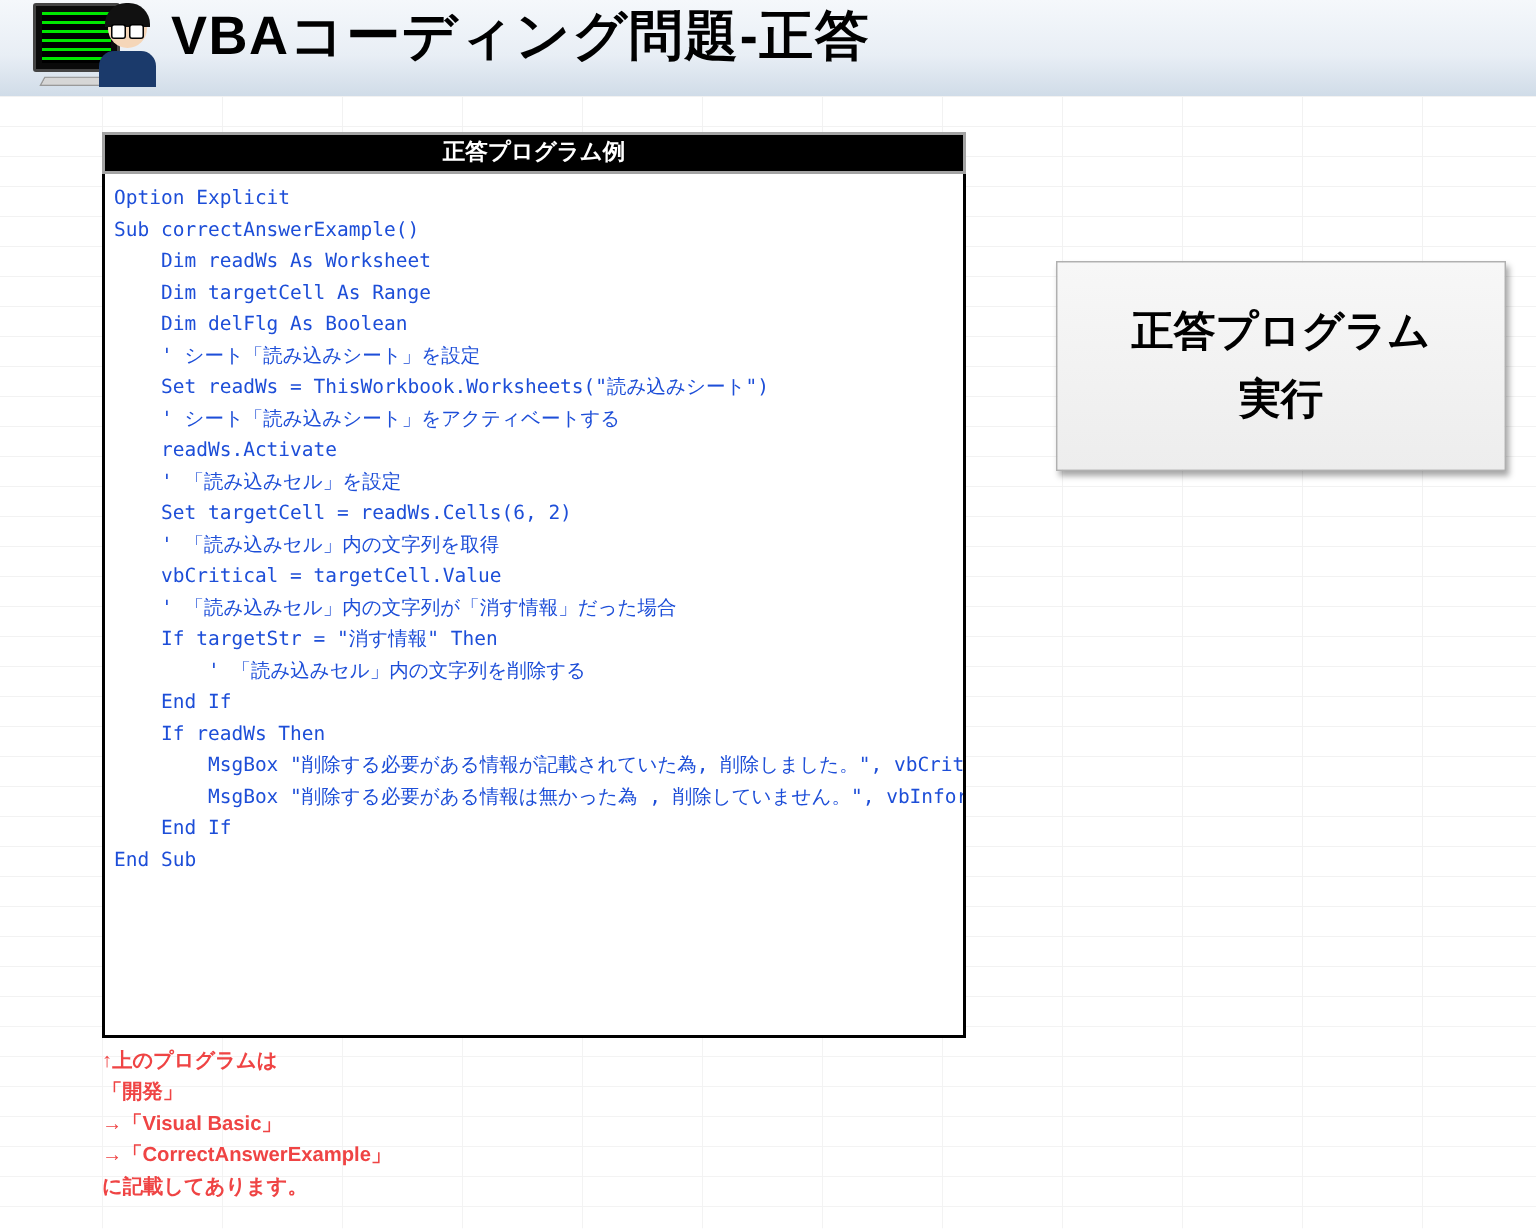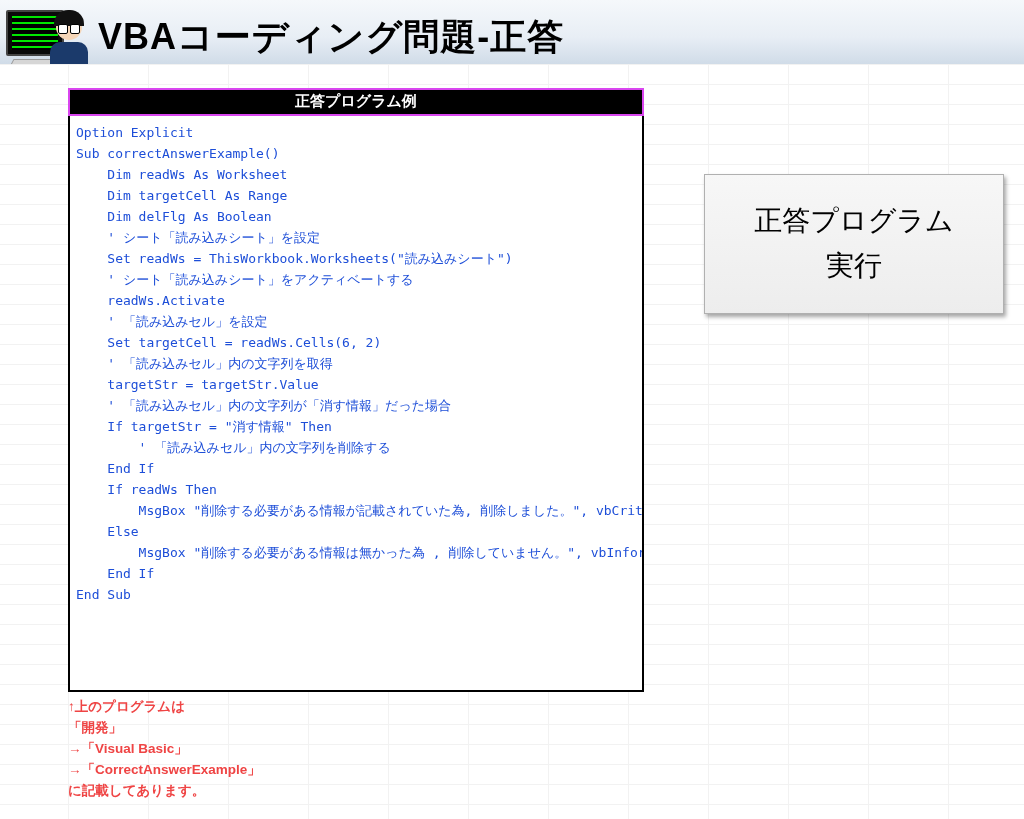--- a/index.html
+++ b/index.html
@@ -8,22 +8,21 @@
     background: #fff;
     width: 1024px;
     height: 819px;
     position: relative;
   }
   .header {
     height: 76px;
     background: linear-gradient(to bottom, #f5f8fb 0%, #e8eef5 50%, #c7d5e3 100%);
     border-bottom: 2px solid #8aa;
     display: flex;
-    align-items: center;
-    padding-left: 4px;
+    padding-left: 20px;
   }
   .header-icon {
     width: 88px;
     height: 58px;
     position: relative;
     margin-right: 6px;
   }
   .monitor {
     position: absolute;
     left: 2px; top: 2px;
@@ -109,21 +108,21 @@
     top: 24px;
     width: 576px;
   }
   .code-header {
     background: #000;
     color: #fff;
     text-align: center;
     font-weight: bold;
     font-size: 15px;
     padding: 2px 0 3px;
-    border: 2px solid #d946ef;
+    border: 2px solid #a3a3a3;
   }
   .code-box {
     border: 2px solid #000;
     border-top: none;
     background: #fff;
     padding: 6px 6px 2px 6px;
     height: 576px;
     overflow: hidden;
   }
   .code-line {
@@ -190,38 +189,37 @@
         <div class="code-line">    Dim readWs As Worksheet</div>
         <div class="code-line">    Dim targetCell As Range</div>
         <div class="code-line">    Dim delFlg As Boolean</div>
         <div class="code-line">    ' シート「読み込みシート」を設定</div>
         <div class="code-line">    Set readWs = ThisWorkbook.Worksheets("読み込みシート")</div>
         <div class="code-line">    ' シート「読み込みシート」をアクティベートする</div>
         <div class="code-line">    readWs.Activate</div>
         <div class="code-line">    ' 「読み込みセル」を設定</div>
         <div class="code-line">    Set targetCell = readWs.Cells(6, 2)</div>
         <div class="code-line">    ' 「読み込みセル」内の文字列を取得</div>
-        <div class="code-line">    targetStr = targetStr.Value</div>
+        <div class="code-line">    vbCritical = targetCell.Value</div>
         <div class="code-line">    ' 「読み込みセル」内の文字列が「消す情報」だった場合</div>
         <div class="code-line">    If targetStr = "消す情報" Then</div>
         <div class="code-line">        ' 「読み込みセル」内の文字列を削除する</div>
         <div class="code-line">    End If</div>
         <div class="code-line">    If readWs Then</div>
         <div class="code-line">        MsgBox "削除する必要がある情報が記載されていた為, 削除しました。", vbCritical</div>
-        <div class="code-line">    Else</div>
         <div class="code-line">        MsgBox "削除する必要がある情報は無かった為 , 削除していません。", vbInformation</div>
         <div class="code-line">    End If</div>
         <div class="code-line">End Sub</div>
       </div>
     <div class="notes" id="notes">
         <div class="note-line">↑上のプログラムは</div>
         <div class="note-line">「開発」</div>
         <div class="note-line">→「Visual Basic」</div>
         <div class="note-line">→「CorrectAnswerExample」</div>
         <div class="note-line">に記載してあります。</div>
       </div>
   </div>
 
   <button class="run-button">
-    <span style="white-space:pre-line;">正答プログラム
+    <span style="white-space:pre-line;font-weight:bold;">正答プログラム
 実行</span>
   </button>
 </div>
 
 </body></html>

